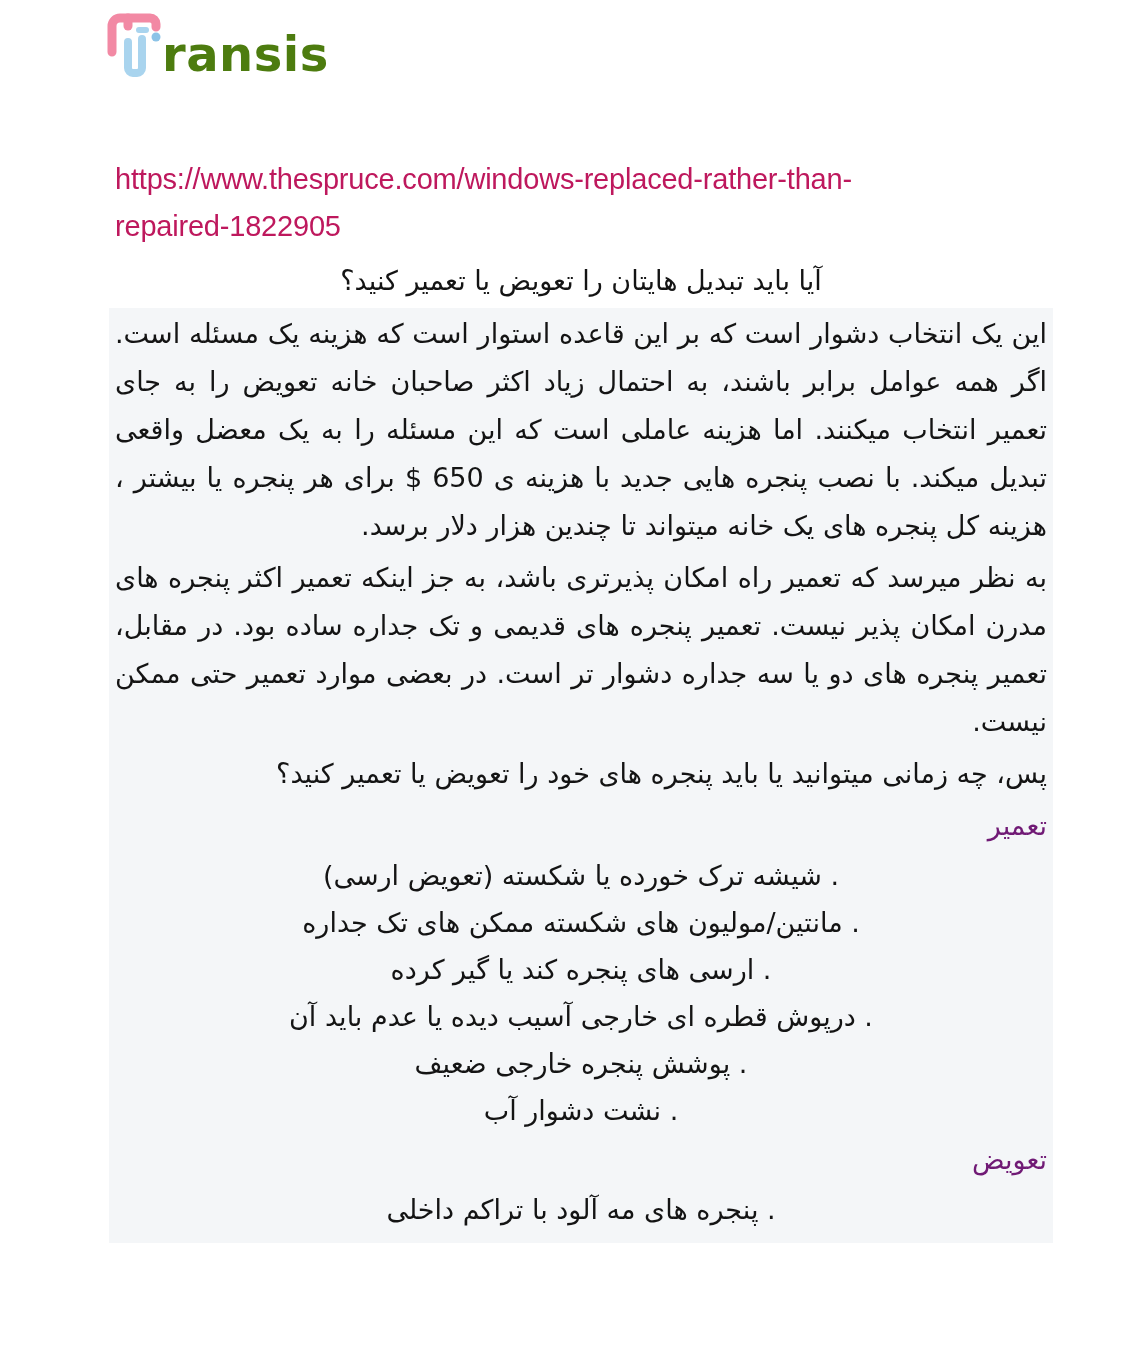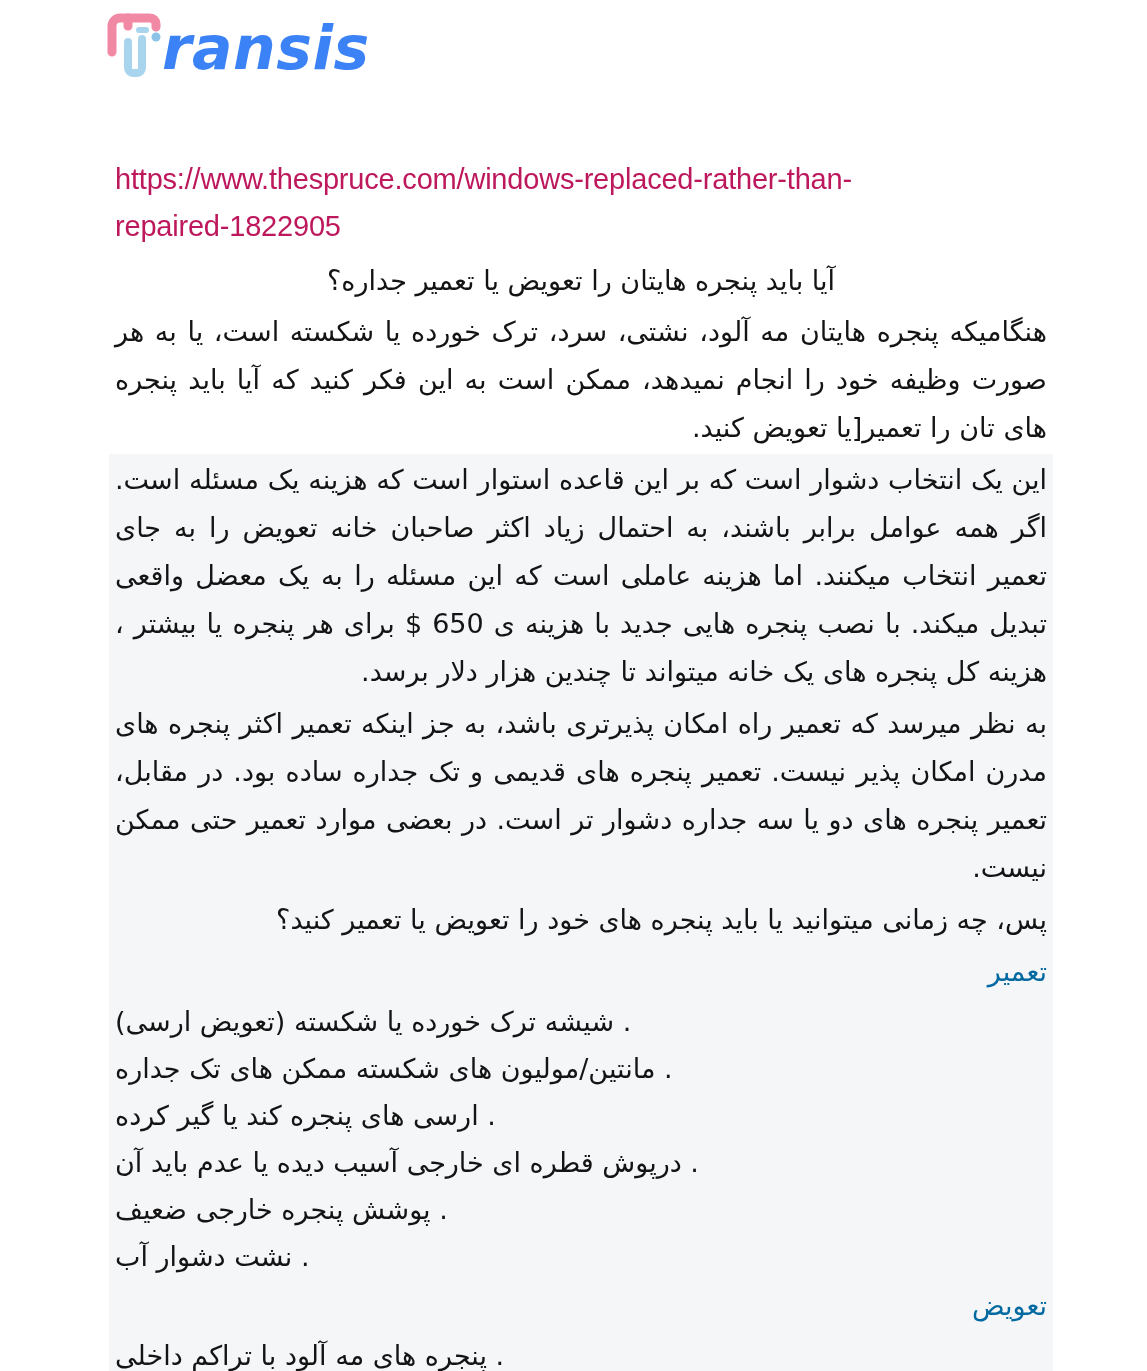--- a/index.html
+++ b/index.html
@@ -12,27 +12,26 @@
     color:#161616;
   }
   
   .logo{
     position:absolute;top:8px;left:98px;
     display:flex;align-items:flex-end;
   }
   .logo-icon{display:block;}
   .logo-text{
     font-family:"DejaVu Sans", sans-serif;
-    font-size:60px;line-height:1;
+    font-size:48px;line-height:1;
     font-weight:600;
-    color:#3b82f6;
+    color:#4d7c0f;
     margin-left:-10px;
     margin-bottom:2px;
     letter-spacing:0.5px;
-    font-style:italic;
   }
   
   .content{
     padding:156px 100px 0 115px; 
   }
   .url{
     font-family:"Liberation Sans", sans-serif;
     font-size:29px;line-height:47px;
     color:#be185d;
     letter-spacing:-0.2px;
@@ -58,31 +57,31 @@
     margin:0;
   }
   .intro{margin-bottom:2px;}
   .hl-block{
     background:#f4f6f8;
     padding:2px 6px 10px 6px;
     margin:0 -6px;
   }
   .hl-block .para{margin-bottom:4px;}
   .subhead{
-    color:#0369a1;
+    color:#701a75;
     font-size:27px;
     line-height:48px;
     text-align:right;
     margin:2px 0;
   }
   .list{margin:0;}
   .list-item{
     font-size:27px;
     line-height:47px;
-    text-align:left;
+    text-align:center;
   }
 </style>
 </head>
 <body>
 
 <div class="logo">
   <svg class="logo-icon" width="74" height="72" viewBox="0 0 74 72" fill="none" xmlns="http://www.w3.org/2000/svg">
 
     <path d="M14 44 V18 a8 8 0 0 1 8 -8 H52 a6 6 0 0 1 6 6 v3" stroke="#f289a4" stroke-width="9" stroke-linecap="round" stroke-linejoin="round" fill="none"></path>
     <path d="M30 10 v8" stroke="#f289a4" stroke-width="9" stroke-linecap="round"></path>
@@ -95,23 +94,22 @@
 </div>
 
 <div class="content">
 
   <p class="url"><span>https://www.thespruce.com/windows-replaced-rather-than-</span><br>
     <span>repaired-1822905</span>
   </p>
 
   <div class="fa">
 
-    <p class="doc-title">آیا باید پنجره هایتان را تعویض یا تعمیر جداره؟</p>
+    <p class="doc-title">آیا باید تبدیل هایتان را تعویض یا تعمیر کنید؟</p>
 
-    <p class="para intro">هنگامیکه پنجره هایتان مه آلود، نشتی، سرد، ترک خورده یا شکسته است، یا به هر صورت وظیفه خود را انجام نمیدهد، ممکن است به این فکر کنید که آیا باید پنجره های تان را تعمیر[یا تعویض کنید.</p>
 
     <div class="hl-block">
 
       <p class="para">این یک انتخاب دشوار است که بر این قاعده استوار است که هزینه یک مسئله است. اگر همه عوامل برابر باشند، به احتمال زیاد اکثر صاحبان خانه تعویض را به جای تعمیر انتخاب میکنند. اما هزینه عاملی است که این مسئله را به یک معضل واقعی تبدیل میکند. با نصب پنجره هایی جدید با هزینه ی 650 $ برای هر پنجره یا بیشتر ، هزینه کل پنجره های یک خانه میتواند تا چندین هزار دلار برسد.</p>
 
       <p class="para">به نظر میرسد که تعمیر راه امکان پذیرتری باشد، به جز اینکه تعمیر اکثر پنجره های مدرن امکان پذیر نیست. تعمیر پنجره های قدیمی و تک جداره ساده بود. در مقابل، تعمیر پنجره های دو یا سه جداره دشوار تر است. در بعضی موارد تعمیر حتی ممکن نیست.</p>
 
       <p class="para">پس، چه زمانی میتوانید یا باید پنجره های خود را تعویض یا تعمیر کنید؟</p>
 
       <p class="subhead">تعمیر</p>

